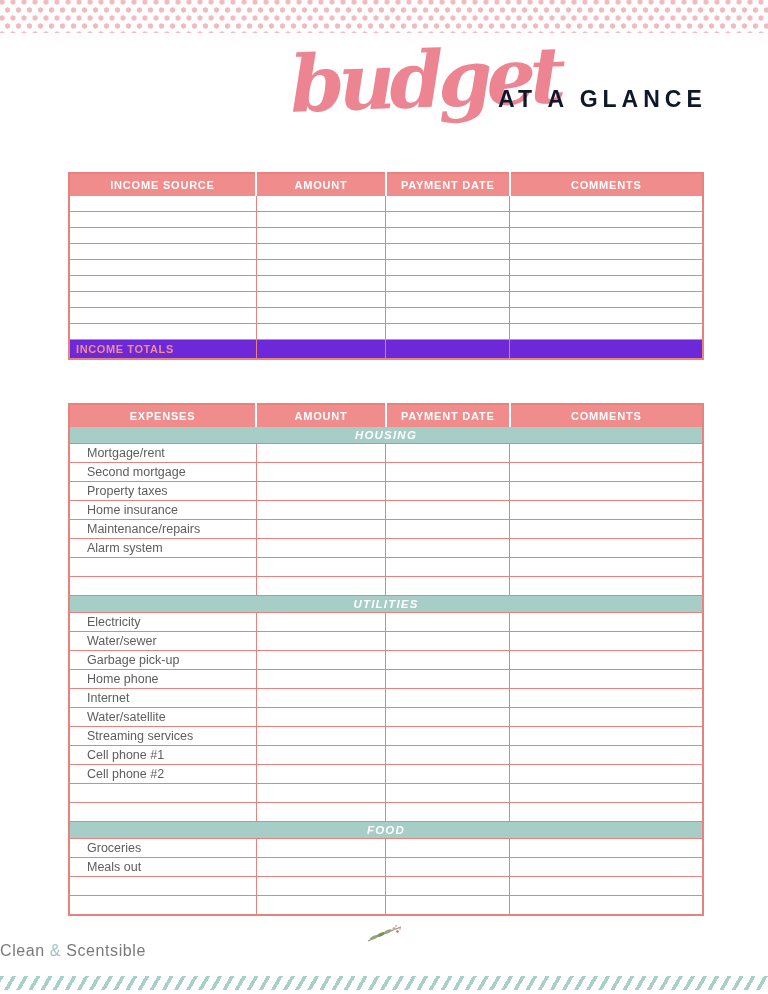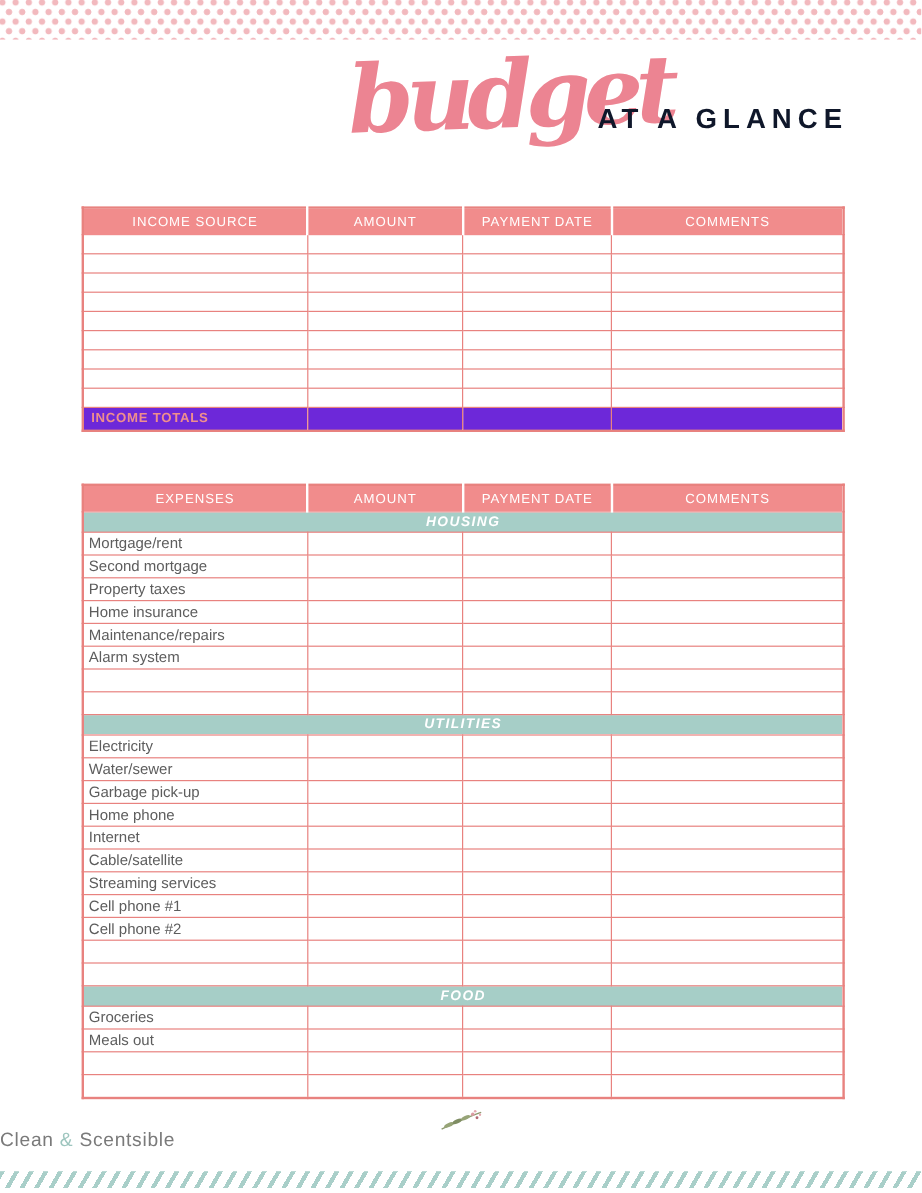--- a/index.html
+++ b/index.html
@@ -71,21 +71,21 @@
   table.sheet td {
     border: 1px solid #e8827f;
     padding: 0;
     overflow: hidden;
     white-space: nowrap;
   }
   td.hdr {
     background: #f18c8c;
     color: #ffffff;
     font-size: 11px;
-    font-weight: normal;
+    font-weight: bold;
     letter-spacing: 0.8px;
     text-align: center;
     height: 21px;
     border: 1px solid #f18c8c !important;
     border-left: 2px solid #ffffff !important;
   }
   td.hdr:first-child { border-left: 1px solid #f18c8c !important; }
 
   table.income { top: 172px; }
   table.income td.blank { height: 15px; background: #ffffff; }
@@ -111,21 +111,21 @@
     text-align: center;
     height: 16px;
     border-left: 1px solid #a6cec7 !important;
     border-right: 1px solid #a6cec7 !important;
     font-style: italic;
   }
   table.expenses td.cell { height: 18px; background: #ffffff; }
   table.expenses td.label-cell {
     font-size: 12.5px;
     color: #5d5d5d;
-    padding-left: 4px;
+    padding-left: 17px;
     font-weight: normal;
   }
 
   
   .brand {
     position: absolute;
     top: 924px; left: 0;
     width: 768px;
     text-align: left;
   }
@@ -330,21 +330,21 @@
           <td class="cell"></td>
           <td class="cell"></td>
         </tr>
         <tr>
           <td class="cell label-cell">Internet</td>
           <td class="cell"></td>
           <td class="cell"></td>
           <td class="cell"></td>
         </tr>
         <tr>
-          <td class="cell label-cell">Cable/satellite</td>
+          <td class="cell label-cell">Water/satellite</td>
           <td class="cell"></td>
           <td class="cell"></td>
           <td class="cell"></td>
         </tr>
         <tr>
           <td class="cell label-cell">Streaming services</td>
           <td class="cell"></td>
           <td class="cell"></td>
           <td class="cell"></td>
         </tr>

